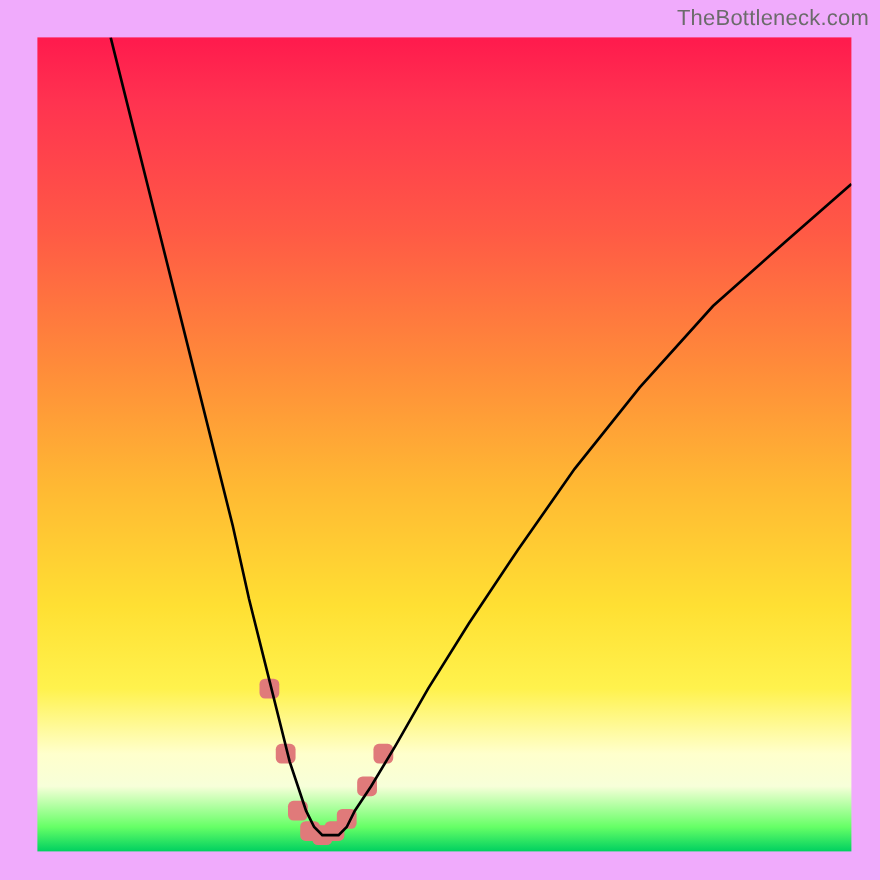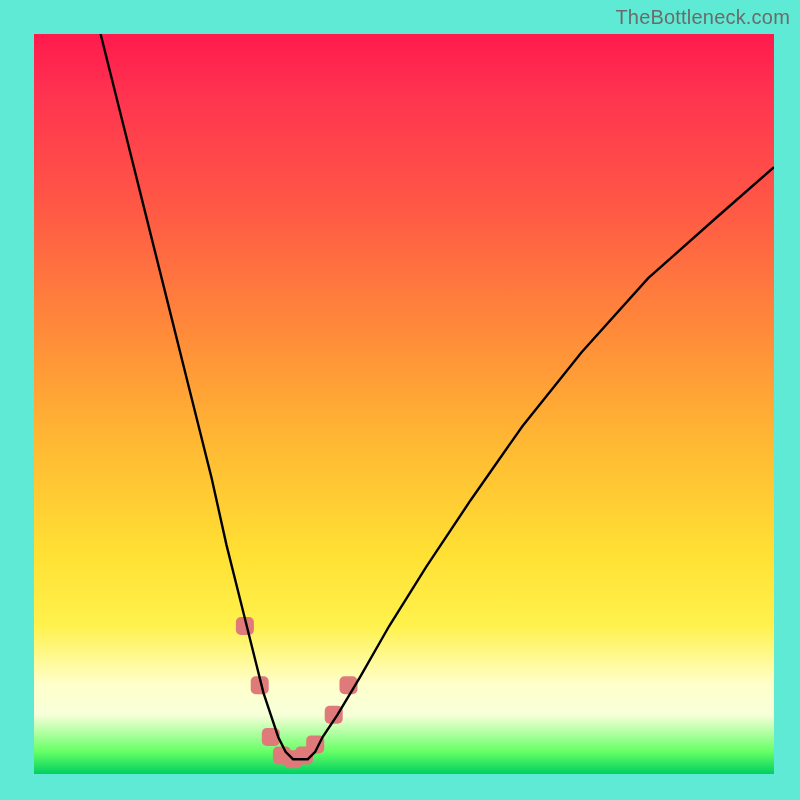--- a/index.html
+++ b/index.html
@@ -9,21 +9,21 @@
     height: 800px;
     overflow: hidden;
     background: #000;
     font-family: Arial, Helvetica, sans-serif;
   }
   .frame {
     position: absolute;
     left: 0; top: 0;
     width: 800px;
     height: 800px;
-    background: #5eead4;
+    background: #f0abfc;
   }
   .plot-area {
     position: absolute;
     left: 34px;
     top: 34px;
     width: 740px;
     height: 740px;
     
     background: linear-gradient(
       to bottom,

